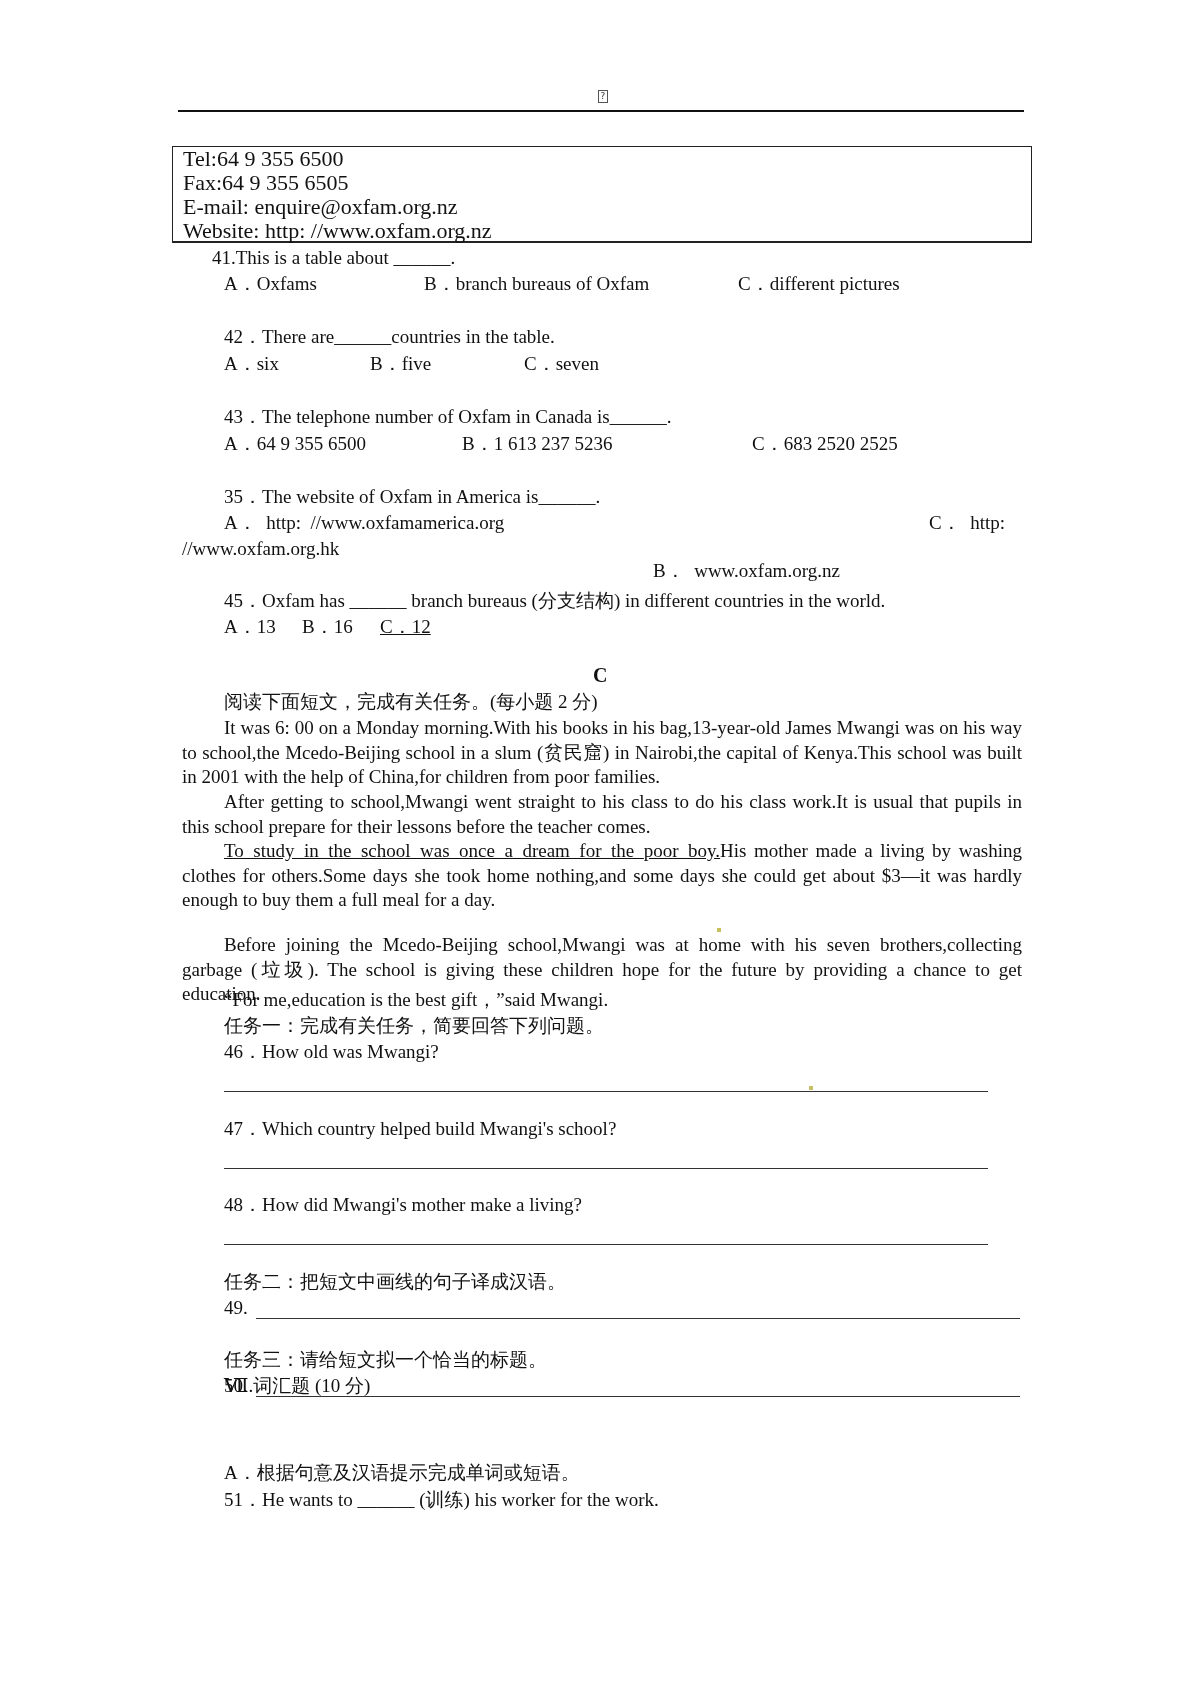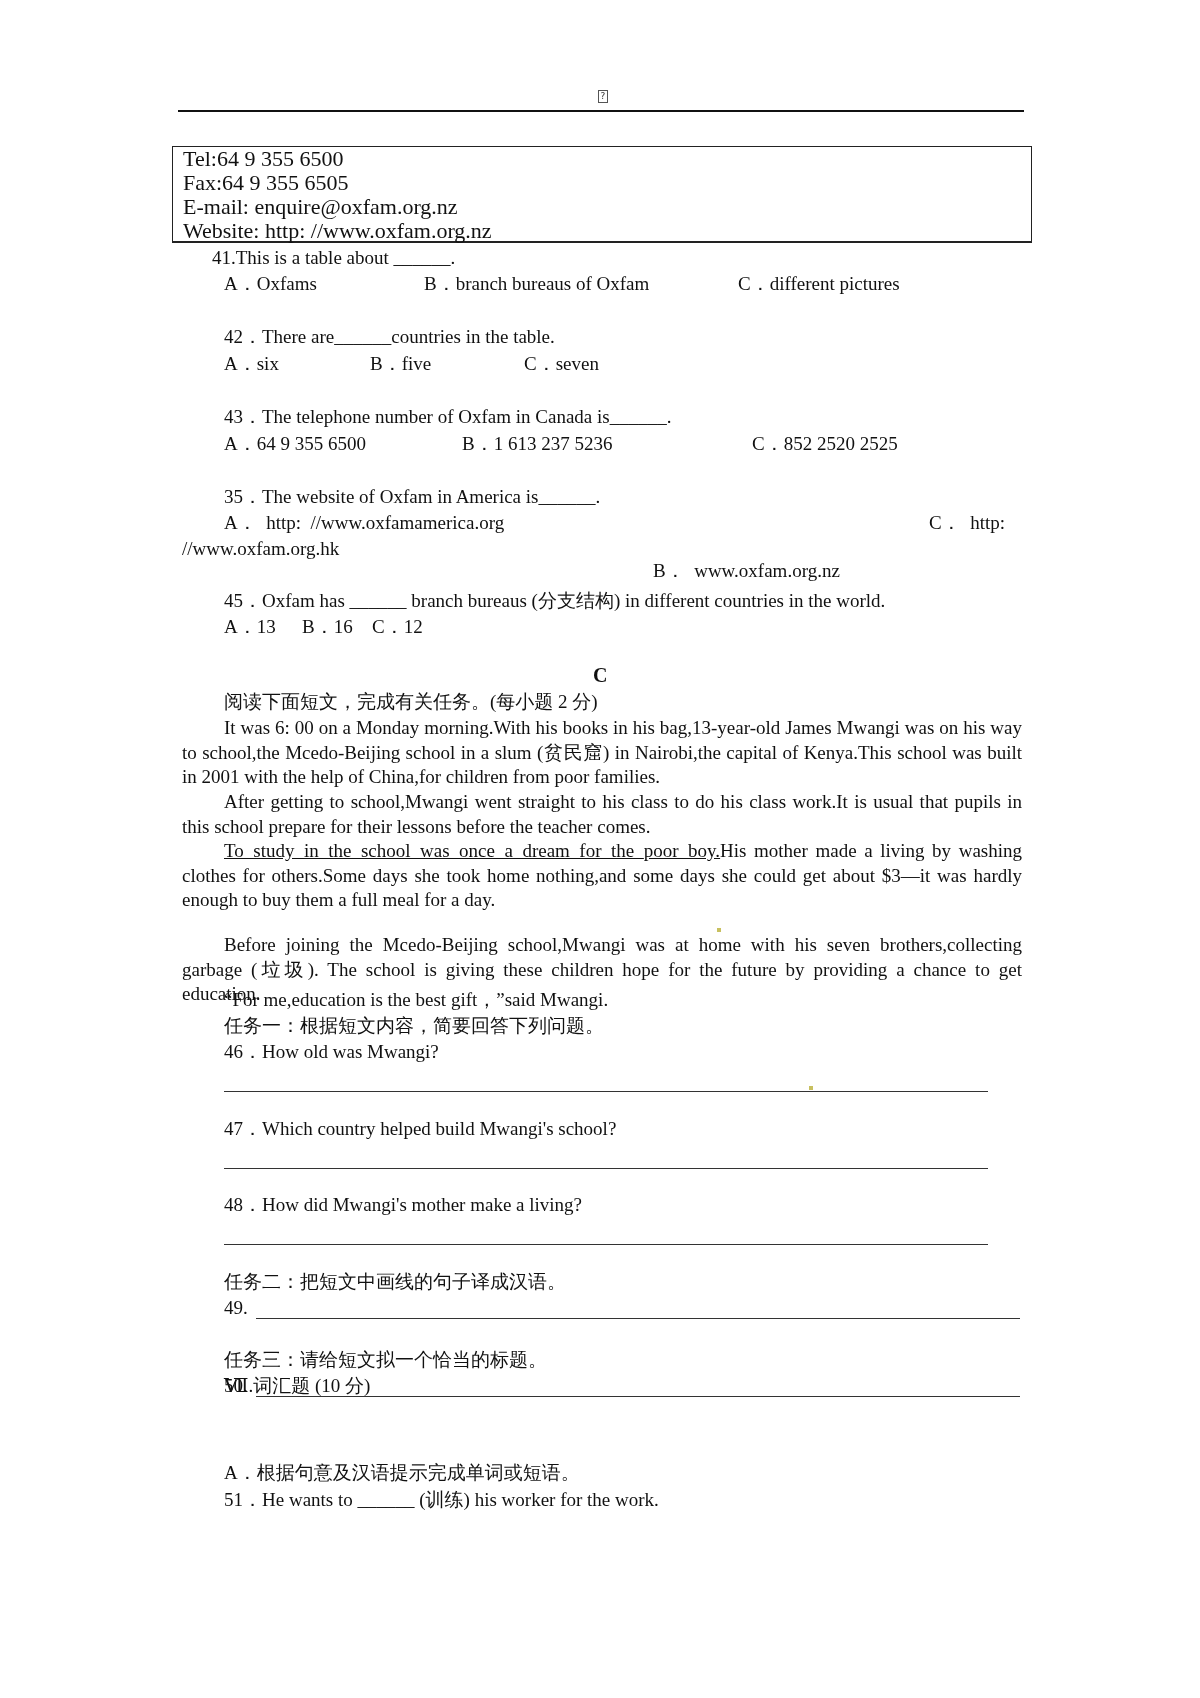--- a/index.html
+++ b/index.html
@@ -39,44 +39,44 @@
 <div class="opt" style="left:738px; top:272px;">C．different pictures</div>
 
 <div class="abs" style="left:224px; top:325px;">42．There are______countries in the table.</div>
 <div class="opt" style="left:224px; top:352px;">A．six</div>
 <div class="opt" style="left:370px; top:352px;">B．five</div>
 <div class="opt" style="left:524px; top:352px;">C．seven</div>
 
 <div class="abs" style="left:224px; top:405px;">43．The telephone number of Oxfam in Canada is______.</div>
 <div class="opt" style="left:224px; top:432px;">A．64 9 355 6500</div>
 <div class="opt" style="left:462px; top:432px;">B．1 613 237 5236</div>
-<div class="opt" style="left:752px; top:432px;">C．852 2520 2525</div>
+<div class="opt" style="left:752px; top:432px;">C．683 2520 2525</div>
 
 <div class="abs" style="left:224px; top:485px;">35．The website of Oxfam in America is______.</div>
 <div class="opt" style="left:224px; top:511px;">A．  http:  //www.oxfamamerica.org</div>
 <div class="opt" style="left:653px; top:511px;margin-top:48px;">B．  www.oxfam.org.nz</div>
 <div class="opt" style="left:929px; top:511px;">C．  http:</div>
 <div class="opt" style="left:182px; top:537px;">//www.oxfam.org.hk</div>
 
 <div class="abs" style="left:224px; top:589px;">45．Oxfam has ______ branch bureaus (分支结构) in different countries in the world.</div>
 <div class="opt" style="left:224px; top:615px;">A．13</div>
 <div class="opt" style="left:302px; top:615px;">B．16</div>
-<div class="opt" style="left:372px; top:615px;">C．12</div>
+<div class="opt" style="left:380px; top:615px;text-decoration:underline;">C．12</div>
 
 <div class="section-c">C</div>
 <div class="abs" style="left:224px; top:690px;">阅读下面短文，完成有关任务。(每小题 2 分)</div>
 
 <div class="para" style="top:716px;"><span class="ind"></span><span>It was 6: 00 on a Monday morning.With his books in his bag,13-year-old James Mwangi was on his way to school,the Mcedo-Beijing school in a slum (贫民窟) in Nairobi,the capital of Kenya.This school was built in 2001 with the help of China,for children from poor families.</span></div>
 <div class="para" style="top:790px;"><span class="ind"></span><span>After getting to school,Mwangi went straight to his class to do his class work.It is usual that pupils in this school prepare for their lessons before the teacher comes.</span></div>
 <div class="para" style="top:839px;"><span class="ind"></span><span class="ul">To_study_in_the_school_was_once_a_dream_for_the_poor_boy.</span><span>His mother made a living by washing clothes for others.Some days she took home nothing,and some days she could get about $3—it was hardly enough to buy them a full meal for a day.</span></div>
 <div class="para" style="top:933px;"><span class="ind"></span><span>Before joining the Mcedo-Beijing school,Mwangi  was at home with his seven brothers,collecting garbage (垃圾). The school is giving these children hope for the future by providing a chance to get education.</span></div>
 <div class="speck" style="left:717px; top:928px;"></div>
 <div class="para" style="top:988px;"><span class="ind"></span><span>“For me,education is the best gift，”said Mwangi.</span></div>
 
-<div class="abs" style="left:224px; top:1014px;">任务一：根据短文内容，简要回答下列问题。</div>
+<div class="abs" style="left:224px; top:1014px;">任务一：完成有关任务，简要回答下列问题。</div>
 <div class="abs" style="left:224px; top:1040px;">46．How old was Mwangi?</div>
 <div class="answer-line" style="left:224px; top:1091px; width:764px;"></div>
 <div class="speck" style="left:809px; top:1086px;"></div>
 
 <div class="abs" style="left:224px; top:1117px;">47．Which country helped build Mwangi's school?</div>
 <div class="answer-line" style="left:224px; top:1168px; width:764px;"></div>
 
 <div class="abs" style="left:224px; top:1193px;">48．How did Mwangi's mother make a living?</div>
 <div class="answer-line" style="left:224px; top:1244px; width:764px;"></div>
 

